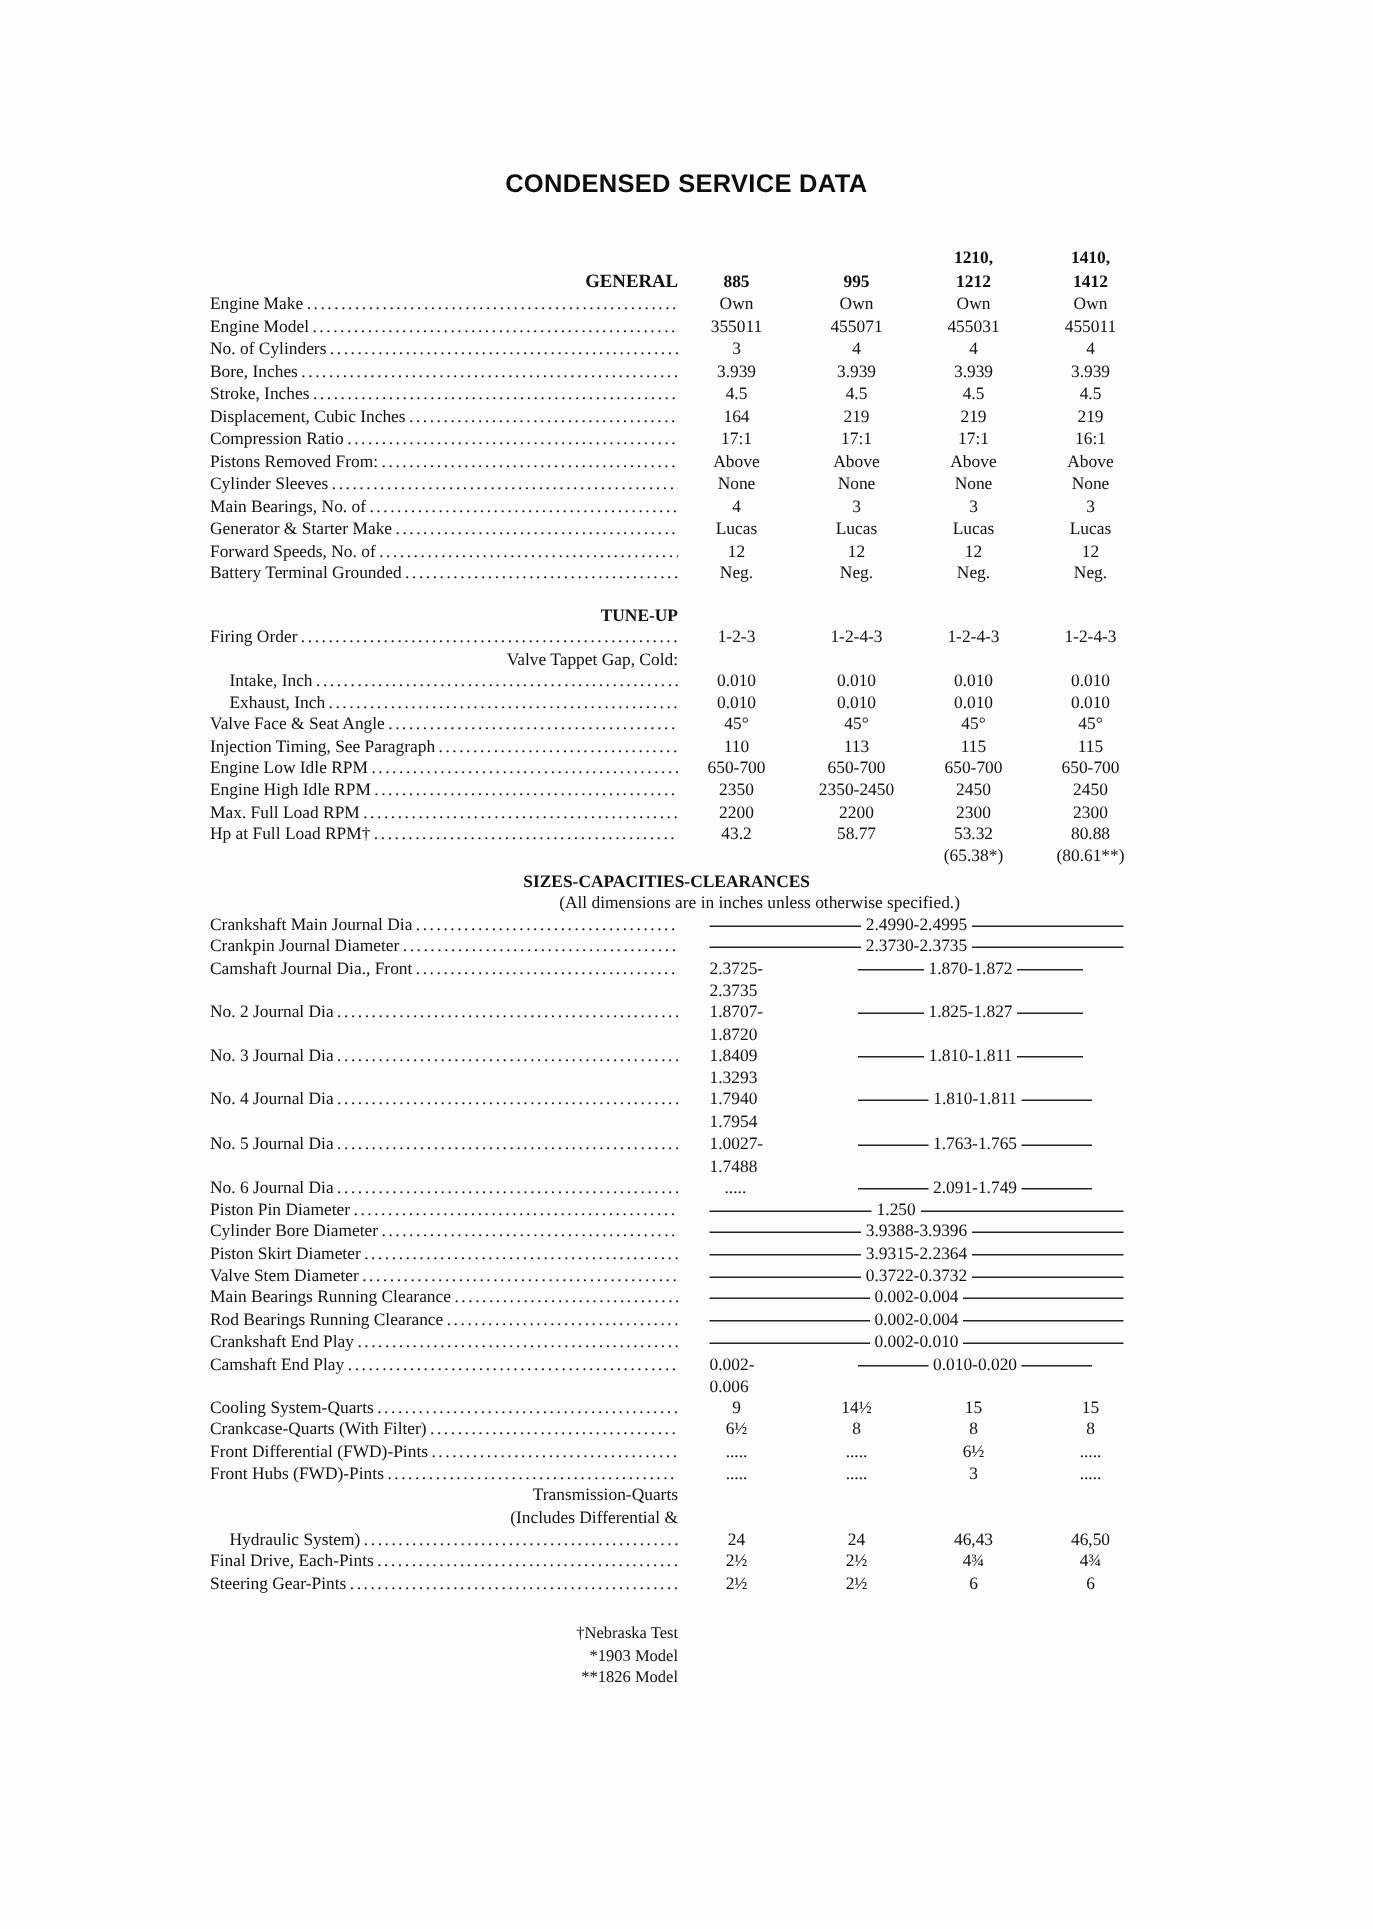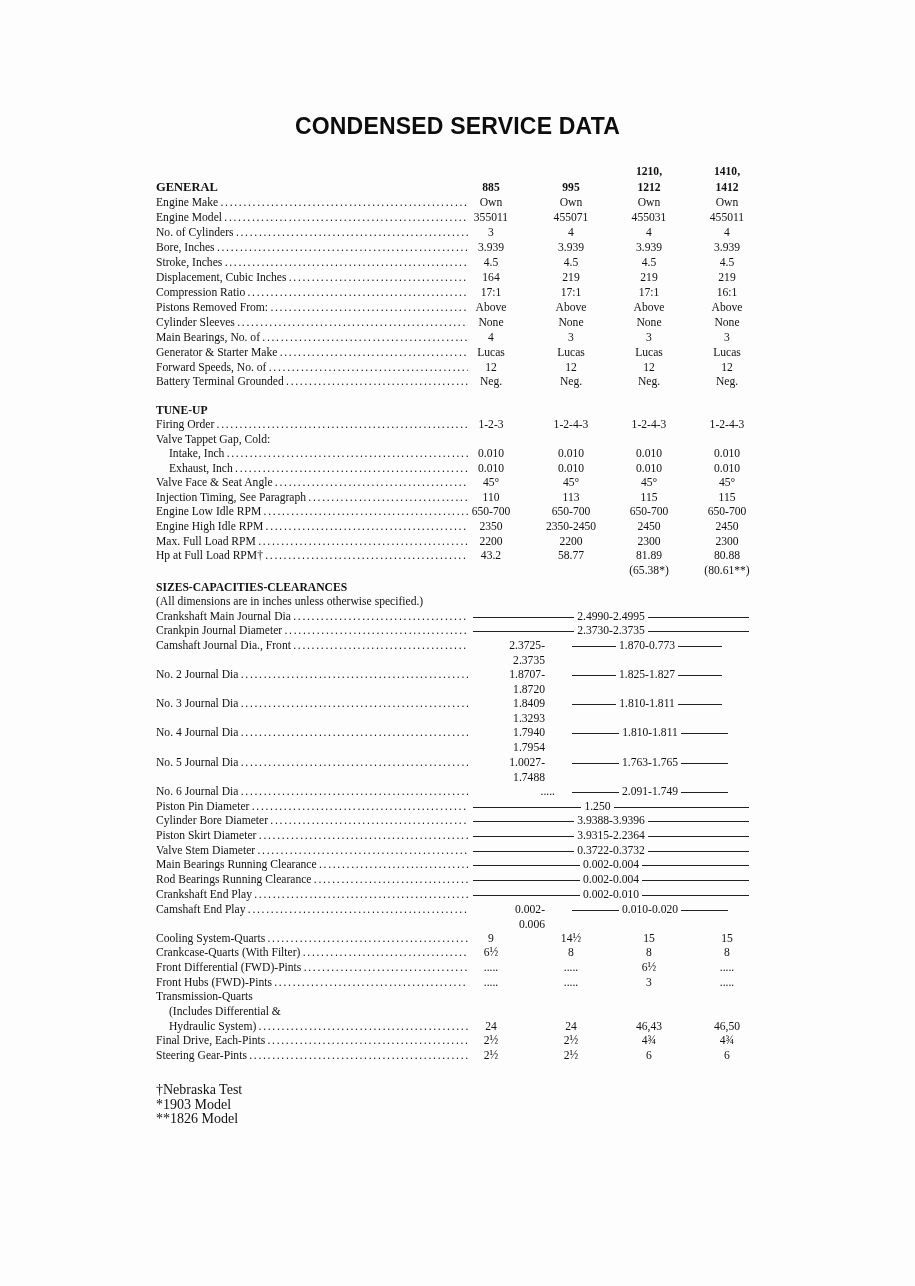--- a/index.html
+++ b/index.html
@@ -1,34 +1,34 @@
 <!DOCTYPE html>
 <html><head>
 <meta charset="utf-8">
 <style>
   html, body { margin:0; padding:0; background:#fdfdfd; }
   body { width:915px; height:1286px; position:relative; overflow:hidden;
          font-family:"DejaVu Serif", "Liberation Serif", serif; color:#111; }
   .title { position:absolute; left:0; width:915px; top:113px; text-align:center;
            font-family:"Liberation Sans", "DejaVu Sans", sans-serif; font-weight:bold;
-           font-size:23px; letter-spacing:0.2px; color:#0d0d0d; }
+           font-size:17px; letter-spacing:0.2px; color:#0d0d0d; }
   .row { position:absolute; left:140px; width:620px; height:15px; font-size:11.6px; line-height:15px;
          font-family:"Liberation Serif", "DejaVu Serif", serif; }
-  .label { position:absolute; left:16px; width:312px; white-space:nowrap; overflow:hidden; }
+  .label { position:absolute; left:0; width:312px; white-space:nowrap; overflow:hidden;text-align:right; }
   .label.dots::after { content:" . . . . . . . . . . . . . . . . . . . . . . . . . . . . . . . . . . . . . . . . . . . . . . . . . . . . . . . . . . . . . . . . . . . . . ."; letter-spacing:-0.6px; }
   .label.indent { padding-left:13px; width:299px; }
   .label.bold { font-weight:bold; }
   .cell { position:absolute; width:72px; text-align:center; white-space:nowrap; }
   .c1 { left:315px; } .c2 { left:395px; } .c3 { left:473px; } .c4 { left:551px; }
-  .cell.left { text-align:right; }
+  .cell.left { text-align:left; }
   .span { position:absolute; display:flex; align-items:center; white-space:nowrap;text-align:right; }
   .span .line { flex:1; height:0; border-top:1px solid #222; margin-top:1px; }
   .span .val { padding:0 3px; }
   .section { font-weight:bold; }
-  .note { font-size:14px; }
+  .note { font-size:11px; }
 </style>
 </head>
 <body>
 
 <div class="title">CONDENSED SERVICE DATA</div>
 
 <div class="row" style="top:164px">
   <span class="cell c3 section">1210,</span>
   <span class="cell c4 section">1410,</span>
 </div>
@@ -191,21 +191,21 @@
     <span class="label dots">Max. Full Load RPM</span>
     <span class="cell c1">2200</span>
     <span class="cell c2">2200</span>
     <span class="cell c3">2300</span>
     <span class="cell c4">2300</span>
   </div>
 <div class="row" style="top:548px">
     <span class="label dots">Hp at Full Load RPM†</span>
     <span class="cell c1">43.2</span>
     <span class="cell c2">58.77</span>
-    <span class="cell c3">81.89</span>
+    <span class="cell c3">53.32</span>
     <span class="cell c4">80.88</span>
   </div>
 <div class="row" style="top:563px">
     <span class="cell c3">(65.38*)</span>
     <span class="cell c4">(80.61**)</span>
   </div>
 
 <div class="row" style="top:580px">
     <span class="label bold" style="width:400px">SIZES-CAPACITIES-CLEARANCES</span>
   </div>
@@ -229,21 +229,21 @@
       <span class="line"></span>
     </span>
   </div>
 
 <div class="row" style="top:638px;height:30px">
     <span class="label dots">Camshaft Journal Dia., Front</span>
     <span class="cell c1 left" style="left:333px">2.3725-</span>
     <span class="cell c1 left" style="left:333px;top:15px">2.3735</span>
     <span class="span" style="left:432px;width:150px">
       <span class="line"></span>
-      <span class="val">1.870-0.773</span>
+      <span class="val">1.870-1.872</span>
       <span class="line"></span>
     </span>
   </div>
 <div class="row" style="top:667px;height:30px">
     <span class="label dots">No. 2 Journal Dia</span>
     <span class="cell c1 left" style="left:333px">1.8707-</span>
     <span class="cell c1 left" style="left:333px;top:15px">1.8720</span>
     <span class="span" style="left:432px;width:150px">
       <span class="line"></span>
       <span class="val">1.825-1.827</span>

